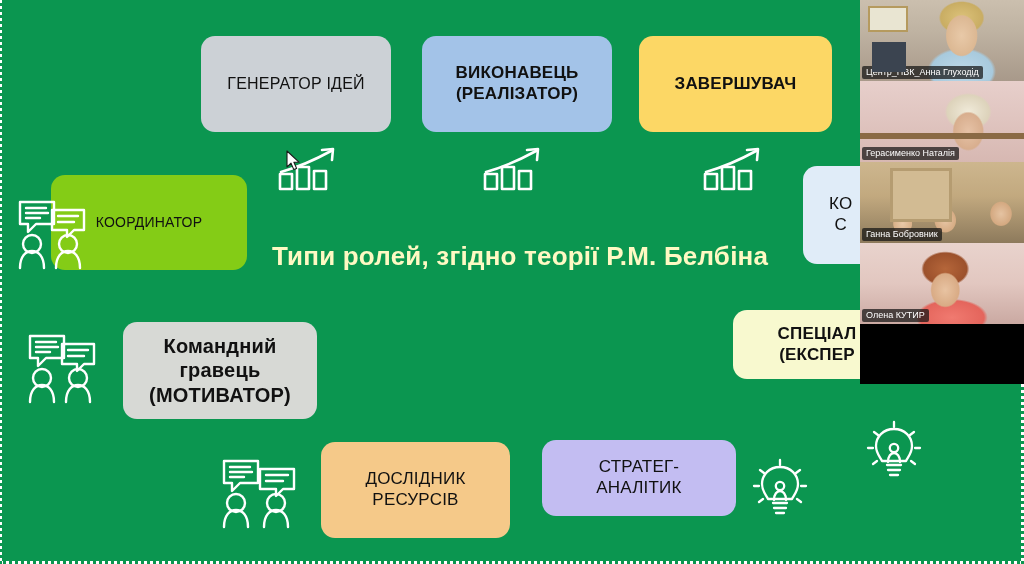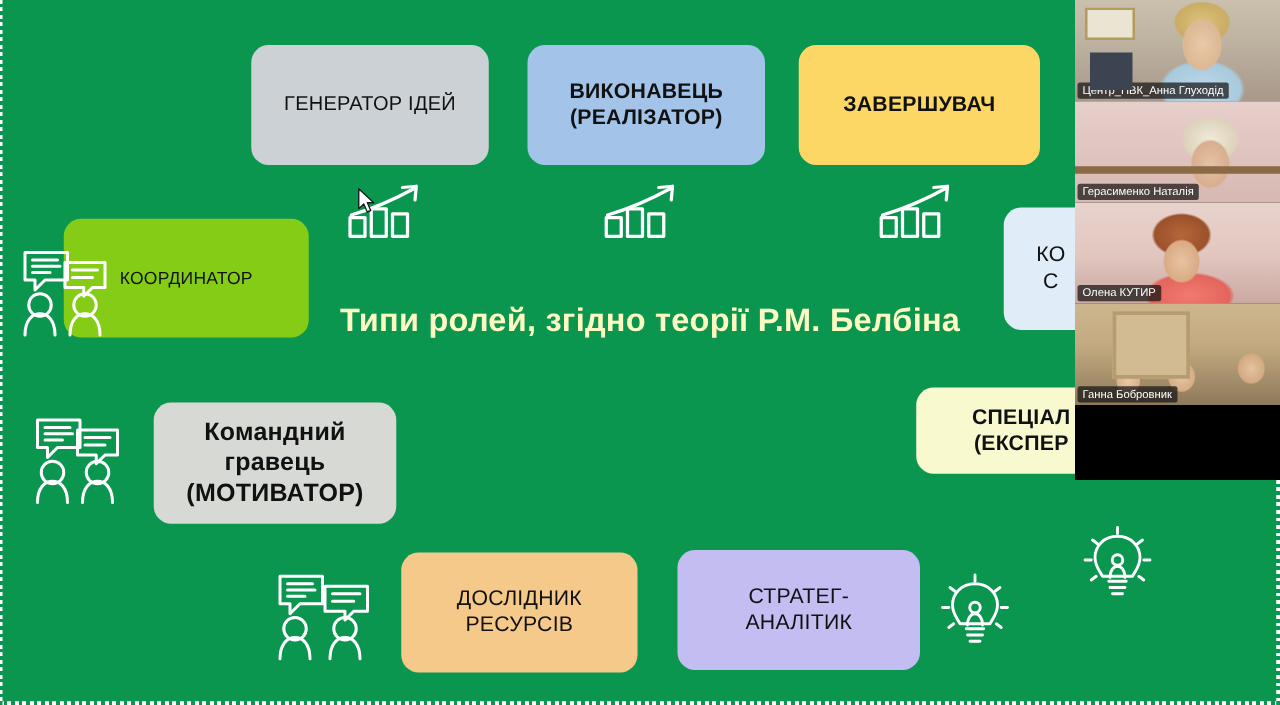--- a/index.html
+++ b/index.html
@@ -272,21 +272,21 @@
           <path d="M48 72 c0 -12 6 -17 12 -17 c6 0 12 5 12 17"></path>
         </g>
       </svg>
     </div>
 
     <div class="role-box" style="left:321px; top:442px; width:189px; height:96px; background:#f5c989; font-size:17px; font-weight:normal;">
       <span class="rb-label">ДОСЛІДНИК
 РЕСУРСІВ</span>
     </div>
 
-    <div class="role-box" style="left:542px; top:440px; width:194px; height:96px; background:#c3bdf2; font-size:17px;">
+    <div class="role-box" style="left:542px; top:440px; width:194px; height:76px; background:#c3bdf2; font-size:17px;">
       <span class="rb-label">СТРАТЕГ-
 АНАЛІТИК</span>
     </div>
 
     <div class="icon" style="left:752px; top:458px;">
       <svg width="56" height="64" viewBox="0 0 56 64">
         <g fill="none" stroke="#ffffff" stroke-width="2.3" stroke-linecap="round" stroke-linejoin="round">
           <path d="M28 9 c -11 0 -18 8 -18 17 c 0 7 4 11 6 15 h24 c 2 -4 6 -8 6 -15 c 0 -9 -7 -17 -18 -17 z"></path>
           <path d="M21 45 h14 M22 50 h12 M24 55 h8"></path>
           <circle cx="28" cy="28" r="4.2"></circle>
@@ -316,25 +316,25 @@
   </div>
 
   <div id="video-strip">
 
     <div class="vtile v1">
       <span class="vname">Центр_ПВК_Анна Глуходід</span>
     </div>
     <div class="vtile v2">
       <span class="vname">Герасименко Наталія</span>
     </div>
+    <div class="vtile v4">
+      <span class="vname">Ганна Бобровник</span>
+    </div>
     <div class="vtile v3">
       <span class="vname">Олена КУТИР</span>
-    </div>
-    <div class="vtile v4">
-      <span class="vname">Ганна Бобровник</span>
     </div>
 
   </div>
 
   <div class="edge-dots" style="left:0; bottom:0; width:1024px; height:3px;"></div>
   <div class="edge-dots vert" style="right:0; top:384px; width:3px; height:180px;"></div>
   <div class="edge-dots vert" style="left:0; top:0; width:2px; height:564px;"></div>
 
 </div>
 

